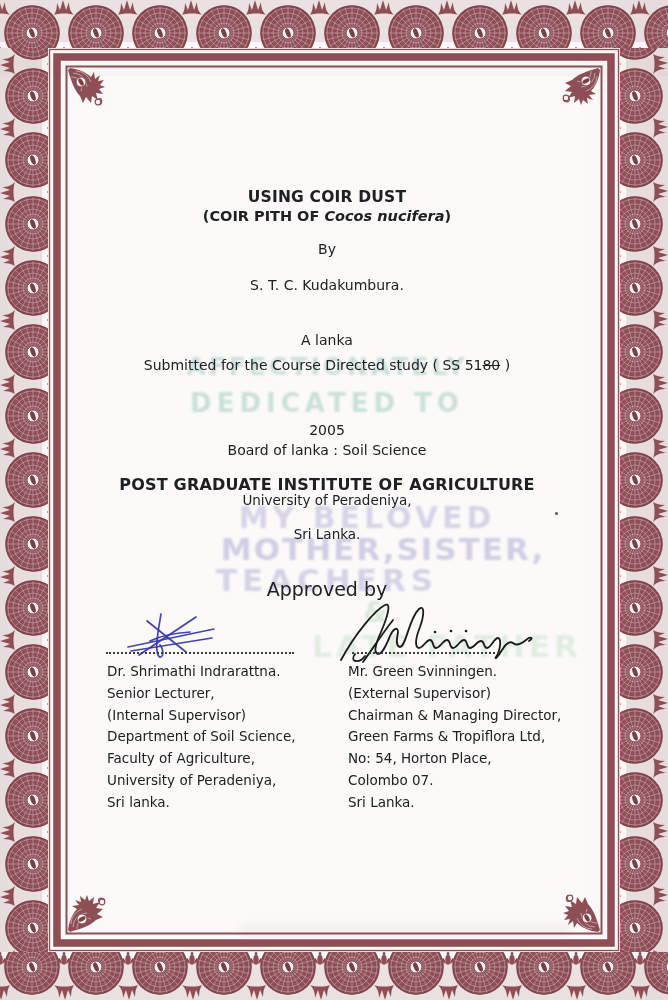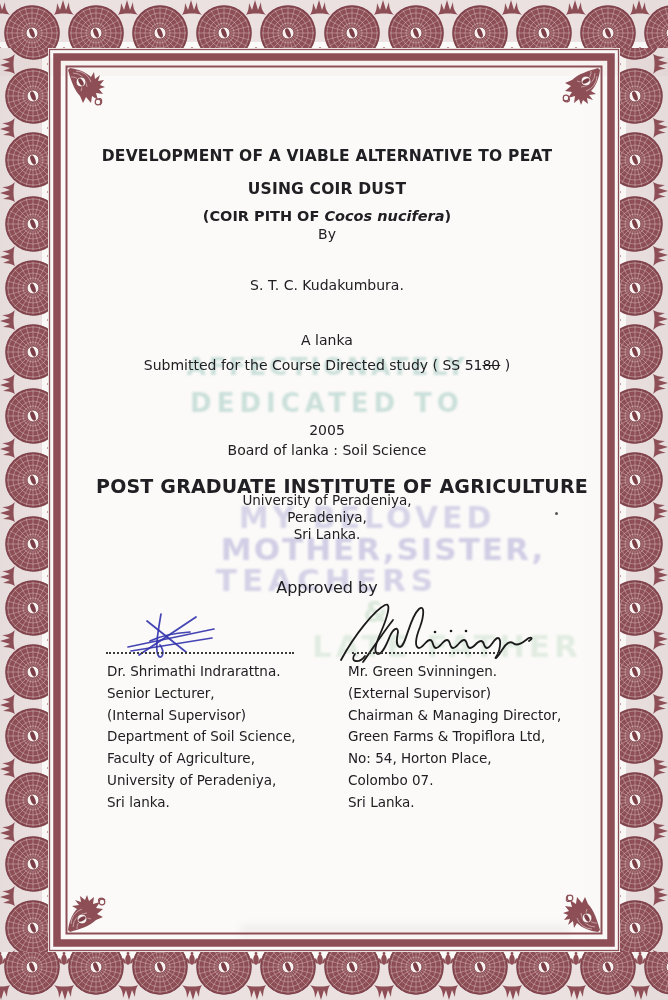--- a/index.html
+++ b/index.html
@@ -37,23 +37,23 @@
   .fthin{fill:none;stroke:var(--border_maroon);stroke-width:1.3;}
   .fthick{fill:none;stroke:var(--border_maroon);stroke-width:7.5;}
   .fthin2{fill:none;stroke:var(--border_maroon);stroke-width:2;}
   .cmesh{stroke:#f0e2e0;stroke-width:.8;fill:none;opacity:.7;}
   .curl{stroke:var(--border_maroon);stroke-width:1.2;fill:none;}
   .content{position:absolute;inset:0;z-index:3;color:var(--ink);}
   .cline{position:absolute;left:69px;width:516px;text-align:center;font-size:14px;}
   .t-title{font-weight:bold;font-size:15.5px;letter-spacing:.2px;}
   .t-sub{font-weight:bold;font-size:14.5px;text-align:center;}
   .t-sub .species{font-style:italic;}
-  .t-inst{font-weight:bold;font-size:19px;letter-spacing:.2px;margin-left:15px;}
+  .t-inst{font-weight:bold;font-size:16px;letter-spacing:.2px;}
   .t-addr{font-size:13.5px;}
-  .t-appr{font-size:16px;}
+  .t-appr{font-size:19px;}
   .struck{text-decoration:line-through;}
   .sup-col{position:absolute;top:661px;font-size:13.5px;line-height:21.8px;white-space:nowrap;}
   .sup-left{left:107px;}
   .sup-right{left:348px;}
   .dotline{position:absolute;top:640px;height:12px;border-bottom:2.2px dotted #3c3c3c;}
   .dot-left{left:106px;width:188px;}
   .dot-right{left:352px;width:147px;}
   .sig{position:absolute;fill:none;}
   .sig-left{left:120px;top:606px;}
   .sig-left path{stroke:var(--signature_blue);stroke-width:1.7;stroke-linecap:round;opacity:.92;}
@@ -168,32 +168,30 @@
     <rect class="fthick" x="57" y="57" width="554" height="886"></rect>
     <rect class="fthin2" x="66.5" y="66.5" width="535" height="867"></rect>
 
     <use href="#corn" xlink:href="#corn" transform="translate(70,70)"></use>
     <use href="#corn" xlink:href="#corn" transform="translate(598,70) rotate(90)"></use>
     <use href="#corn" xlink:href="#corn" transform="translate(598,930) rotate(180)"></use>
     <use href="#corn" xlink:href="#corn" transform="translate(70,930) rotate(270)"></use>
   </svg>
 
   <div class="content">
-    <div class="cline t-title" style="top:147px">DEVELOPMENT OF A VIABLE ALTERNATIVE TO PEAT</div>
-    <div class="cline t-title" style="top:180px">USING COIR DUST</div>
+    <div class="cline t-title" style="top:188px">USING COIR DUST</div>
     <div class="cline t-sub" style="top:208px"><span>(COIR PITH OF </span><span class="species">Cocos nucifera</span><span>)</span></div>
-    <div class="cline" style="top:226px">By</div>
+    <div class="cline" style="top:241px">By</div>
     <div class="cline" style="top:277px">S. T. C. Kudakumbura.</div>
     <div class="cline" style="top:332px">A lanka</div>
     <div class="cline" style="top:357px"><span>Submitted for the Course Directed study ( SS 51</span><span class="struck">80</span><span> )</span></div>
     <div class="cline" style="top:422px">2005</div>
     <div class="cline" style="top:442px">Board of lanka : Soil Science</div>
     <div class="cline t-inst" style="top:475px">POST GRADUATE INSTITUTE OF AGRICULTURE</div>
     <div class="cline t-addr" style="top:492px">University of Peradeniya,</div>
-    <div class="cline t-addr" style="top:509px">Peradeniya,</div>
     <div class="cline t-addr" style="top:526px">Sri Lanka.</div>
     <div class="cline t-appr" style="top:578px">Approved by</div>
 
     <svg class="sig sig-left" width="110" height="56" viewBox="0 0 110 56">
       <path d="M8,41 L94,23"></path>
       <path d="M11,45 L92,32"></path>
       <path d="M19,49 L76,11"></path>
       <path d="M27,15 L66,46"></path>
       <path d="M41,8 C38,26 35,42 38,49 C41,55 46,47 40,39"></path>
       <path d="M30,35 C40,30 55,27 70,26"></path>

